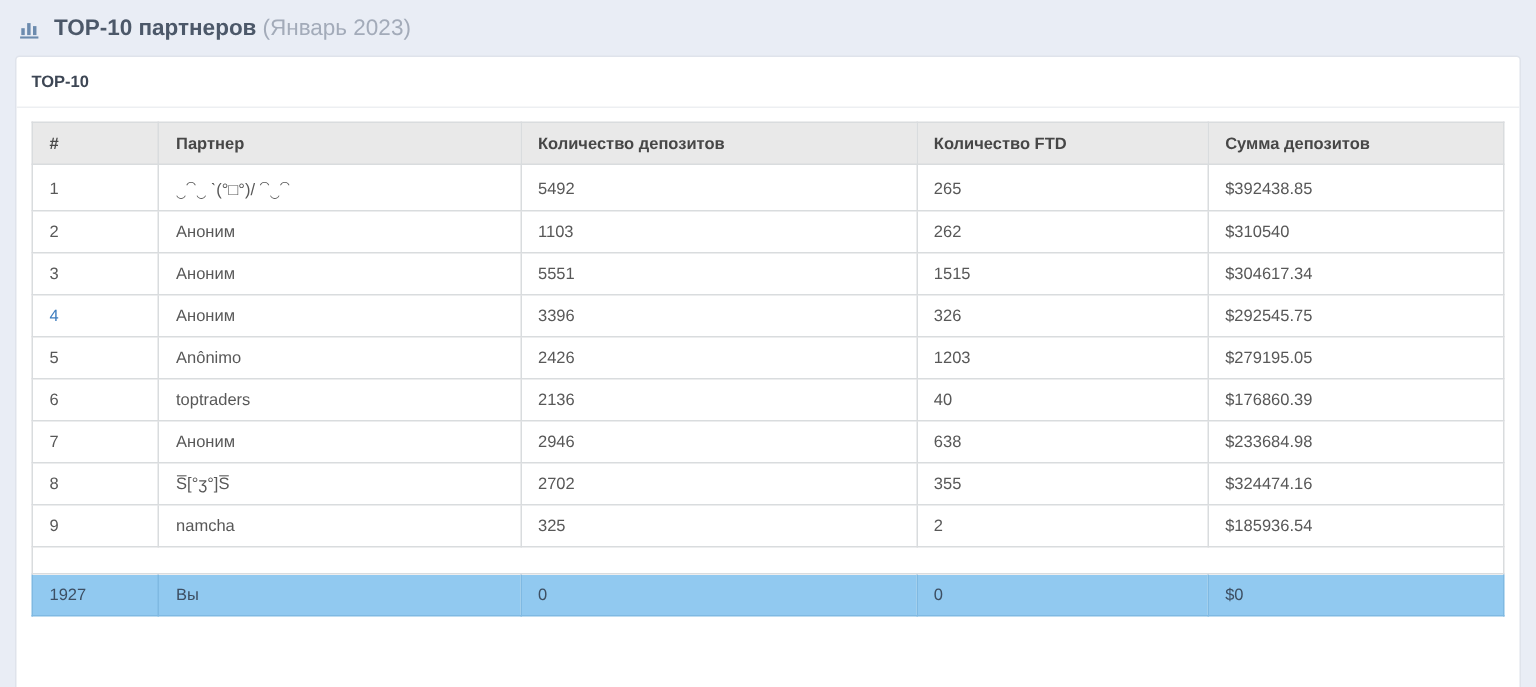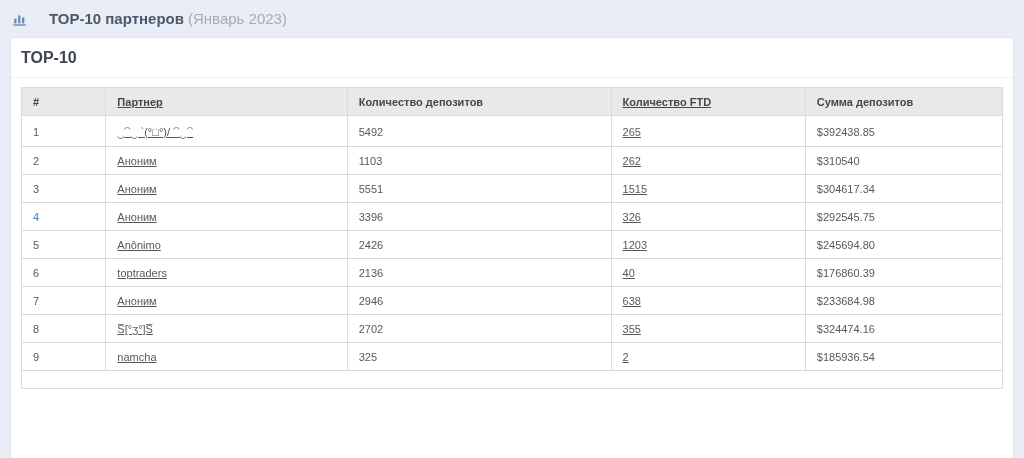--- a/index.html
+++ b/index.html
@@ -6,35 +6,35 @@
   html, body {
     margin: 0; padding: 0;
     width: 1024px; height: 458px;
     overflow: hidden;
     background: #e9edf5;
     font-family: "Liberation Sans", sans-serif;
   }
   .page-header {
     display: flex; align-items: center;
     padding: 10px 12px 9px 12px;
-    gap: 21px;
+    gap: 8px;
   }
   .page-header .icon { display: flex; align-items: center; }
   .title-main { font-size: 15px; font-weight: 700; color: #4c5869; }
   .title-sub  { font-size: 15px; font-weight: 400; color: #a3abb9; margin-left: 4px; }
   .card {
     margin: 0 10px;
     background: #ffffff;
     border: 1px solid #dfe3eb;
     border-radius: 3px;
     height: 560px; 
   }
   .card-header {
     padding: 11px 10px 10px 10px;
-    font-size: 16px;
+    font-size: 11px;
     font-weight: 700;
     color: #3d4654;
     border-bottom: 1px solid #edeff2;
   }
   .card-body { padding: 9px 10px; }
   table {
     width: 100%;
     border-collapse: collapse;
     table-layout: fixed;
     font-size: 11px;
@@ -47,23 +47,23 @@
     white-space: nowrap;
     overflow: hidden;
     text-overflow: ellipsis;
   }
   thead th {
     background: #e9e9e9;
     font-weight: 700;
     color: #474747;
   }
   .col0 { width: 8.6%; }
-  .col1 { width: 24.6%; text-decoration: underline; }
+  .col1 { width: 24.6%; }
   .col2 { width: 26.9%; }
-  .col3 { width: 19.8%; text-decoration: underline; }
+  .col3 { width: 19.8%; }
   .col4 { width: 20.1%; }
   td.link { color: #3e7dbf; }
   tr.spacer-row td {
     height: 18px;
     padding: 0;
     border-left: 1px solid #d9dcde;
     border-right: 1px solid #d9dcde;
     border-bottom: 1px solid #d9dcde;
     background: #ffffff;
   }
@@ -139,21 +139,21 @@
               <td class="col1">Аноним</td>
               <td class="col2">3396</td>
               <td class="col3">326</td>
               <td class="col4">$292545.75</td>
             </tr>
             <tr>
               <td class="col0">5</td>
               <td class="col1">Anônimo</td>
               <td class="col2">2426</td>
               <td class="col3">1203</td>
-              <td class="col4">$245694.80</td>
+              <td class="col4">$279195.05</td>
             </tr>
             <tr>
               <td class="col0">6</td>
               <td class="col1">toptraders</td>
               <td class="col2">2136</td>
               <td class="col3">40</td>
               <td class="col4">$176860.39</td>
             </tr>
             <tr>
               <td class="col0">7</td>
@@ -172,18 +172,25 @@
             <tr>
               <td class="col0">9</td>
               <td class="col1">namcha</td>
               <td class="col2">325</td>
               <td class="col3">2</td>
               <td class="col4">$185936.54</td>
             </tr>
             <tr class="spacer-row">
               <td colspan="5"></td>
             </tr>
+            <tr class="you-row">
+              <td class="col0">1927</td>
+              <td class="col1">Вы</td>
+              <td class="col2">0</td>
+              <td class="col3">0</td>
+              <td class="col4">$0</td>
+            </tr>
           </tbody>
       </table>
     </div>
   </div>
 
 </div>
 
 </body></html>

